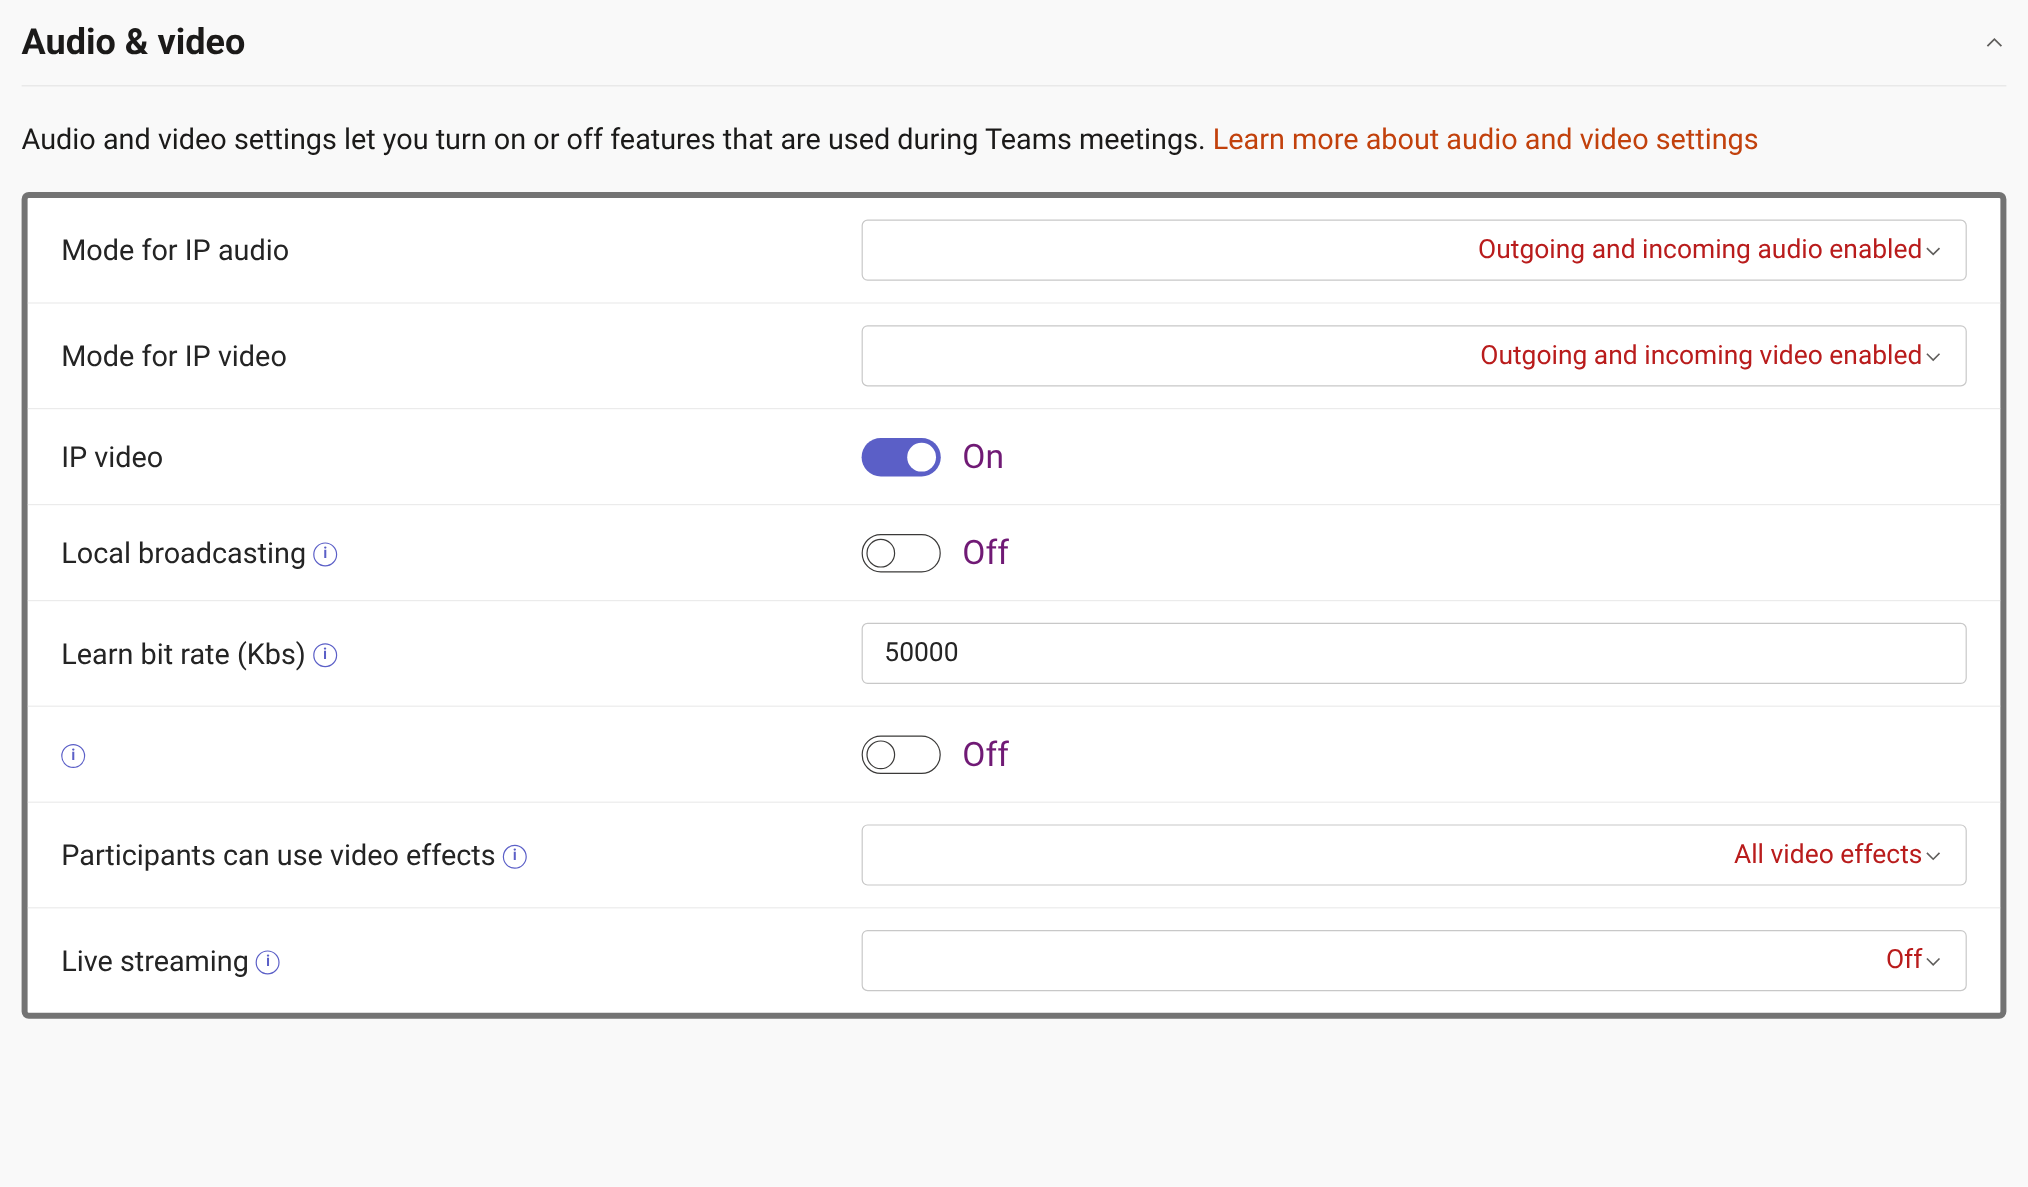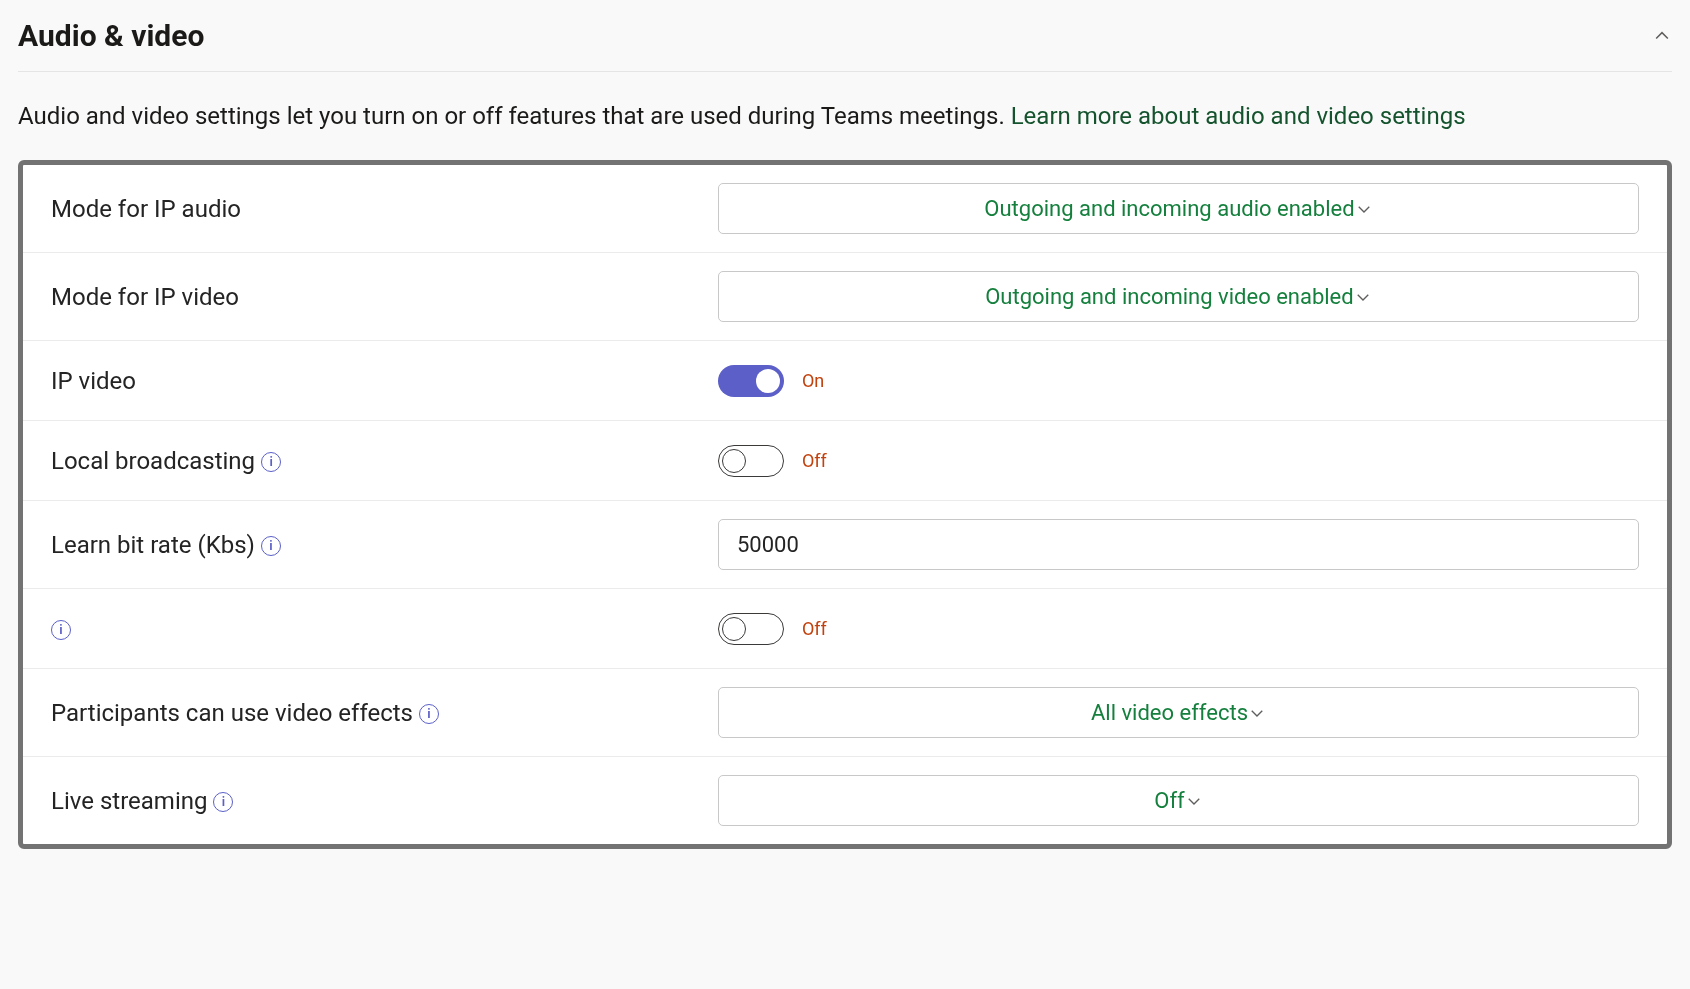--- a/index.html
+++ b/index.html
@@ -33,21 +33,21 @@
     color: #605e5c;
     flex-shrink: 0;
   }
   .section-description {
     font-size: 24px;
     color: #1b1a19;
     line-height: 1.5;
     margin-bottom: 26px;
   }
   .link {
-    color: #14532d;
+    color: #c2410c;
     text-decoration: none;
     cursor: pointer;
   }
   .settings-panel {
     background: #fff;
     border: 5px solid #737373;
     border-radius: 6px;
     overflow: hidden;
   }
   .row {
@@ -90,26 +90,26 @@
     display: flex;
     align-items: center;
   }
   .select {
     width: 100%;
     position: relative;
   }
   .select-box {
     display: flex;
     align-items: center;
-    justify-content: center;
+    justify-content: flex-end;
     border: 1px solid #c8c8c8;
     border-radius: 5px;
     padding: 12px 18px;
     font-size: 22px;
-    color: #15803d;
+    color: #b91c1c;
     cursor: pointer;
     background: #fff;
   }
   .select-chevron {
     width: 18px;
     height: 18px;
     color: #605e5c;
     flex-shrink: 0;
   }
   .text-input {
@@ -153,22 +153,22 @@
   .toggle.on .knob {
     background: #fff;
     right: 4px;
   }
   .toggle.off .knob {
     background: #fff;
     border: 1.5px solid #3b3a39;
     left: 3px;
   }
   .toggle-state {
-    font-size: 18px;
-    color: #c2410c;
+    font-size: 28px;
+    color: #701a75;
   }
 </style>
 </head>
 <body>
 
 <div class="page">
 
   <div class="section-header">
     <div class="section-title">Audio &amp; video</div>
     <svg class="chevron" viewBox="0 0 24 24" fill="none" stroke="currentColor" stroke-width="1.8">

